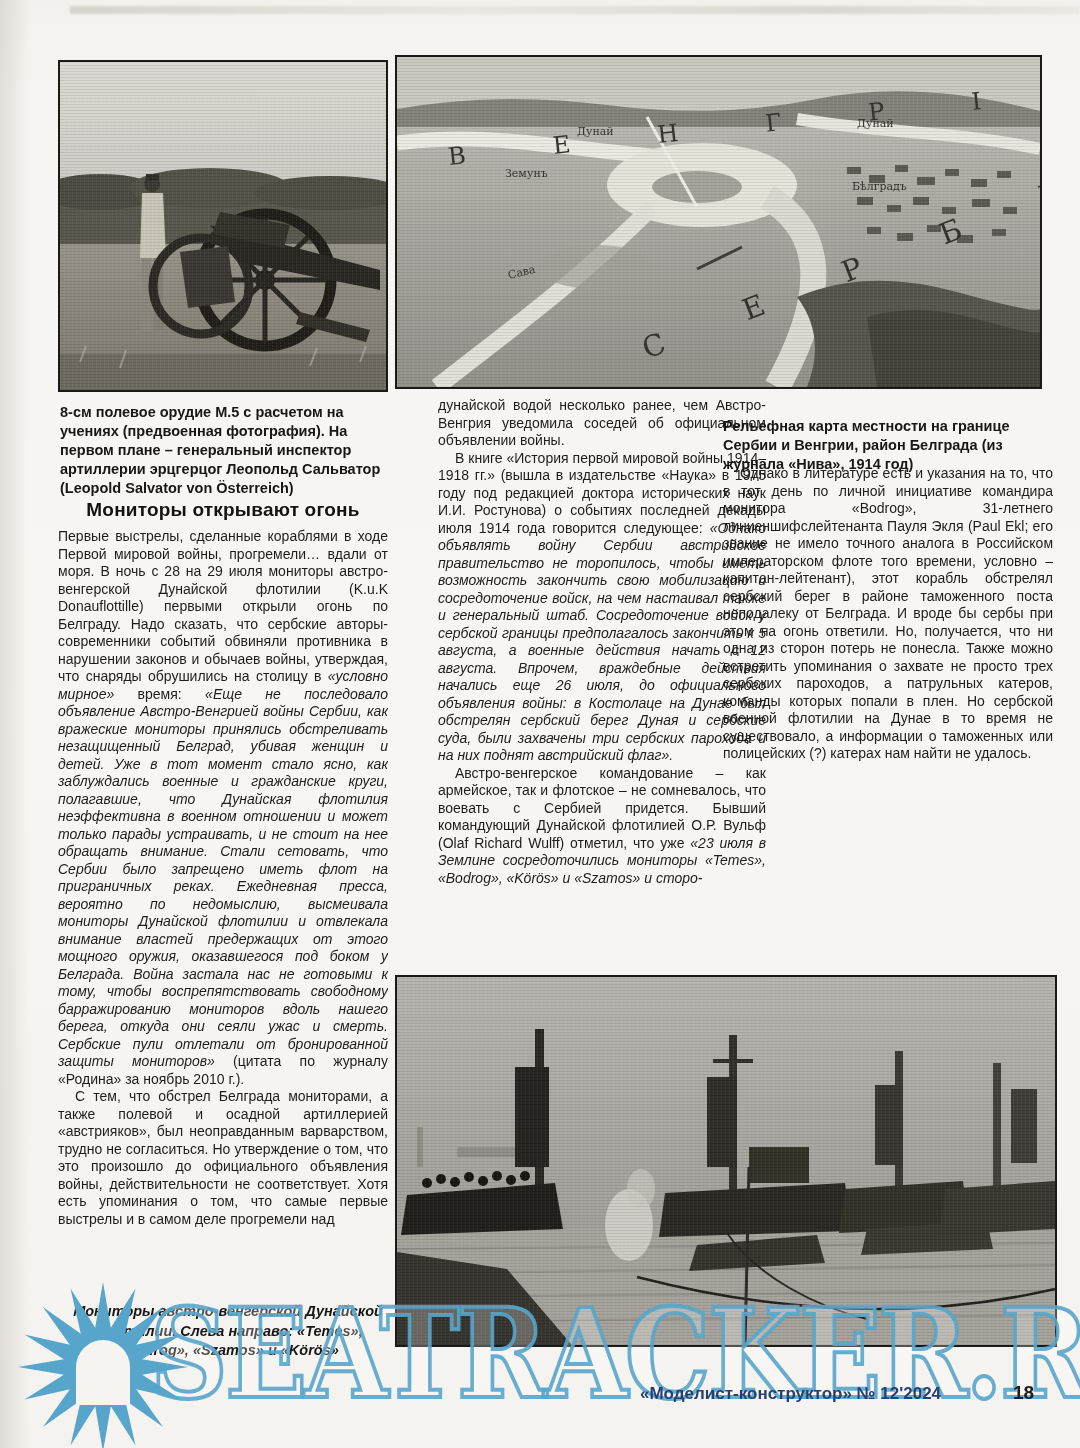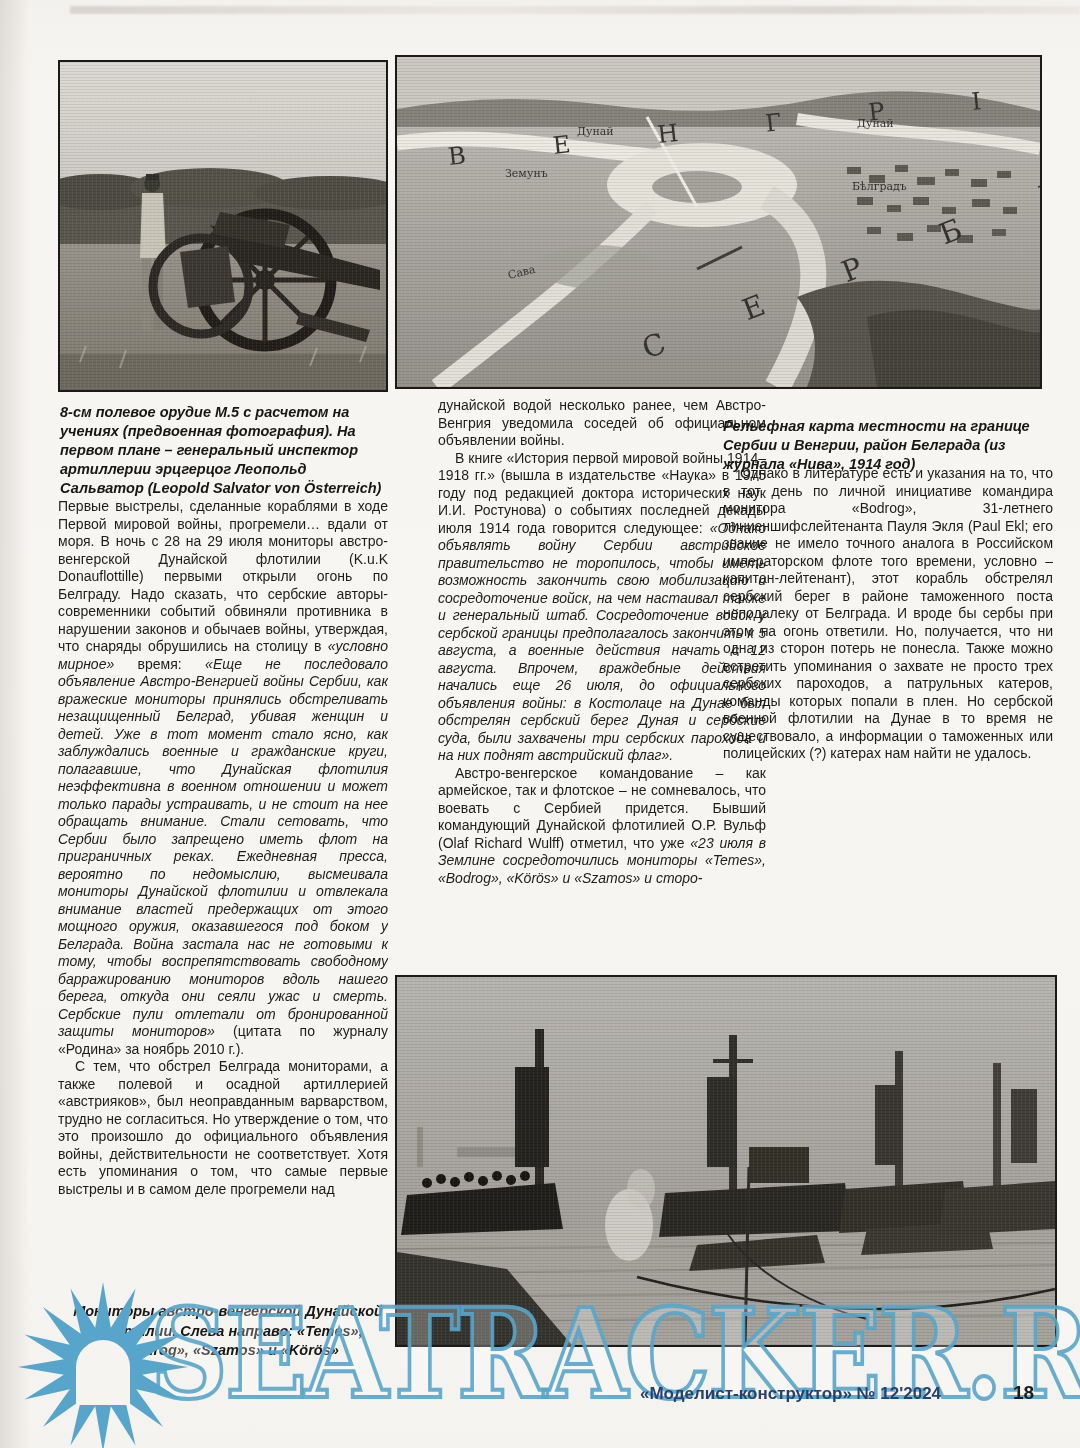--- a/index.html
+++ b/index.html
@@ -12,21 +12,21 @@
   .scan-smudge{position:absolute;left:70px;top:6px;width:1010px;height:8px;
     background:linear-gradient(90deg,rgba(120,110,98,.45),rgba(150,140,128,.2) 40%,rgba(120,112,100,.4) 75%,rgba(130,120,108,.15));
     filter:blur(1px);opacity:.5;}
   .edge-shade{position:absolute;left:0;top:0;width:30px;height:1448px;
     background:linear-gradient(90deg,rgba(160,150,140,.25),rgba(160,150,140,0));}
   .photo{position:absolute;border:2px solid #1b1a18;background:#a9a7a0;overflow:hidden;}
   .photo svg{display:block;}
   .grain{position:absolute;inset:0;opacity:.07;pointer-events:none;
     background:repeating-linear-gradient(0deg,#000 0 1px,transparent 1px 3px),
                repeating-linear-gradient(90deg,#fff 0 1px,transparent 1px 4px);}
-  .caption{position:absolute;font-weight:bold;font-style:italic;font-size:14.5px;line-height:19px;color:#181716;}
+  .caption{position:absolute;font-weight:bold;font-size:14.5px;line-height:19px;color:#181716;}
   .col{position:absolute;width:330px;font-size:14px;line-height:17.5px;text-align:justify;overflow:hidden;}
   .col p{margin:0;text-indent:17px;}
   .col p.noindent{text-indent:0;}
   .headline{font-weight:bold;font-size:19px;line-height:24px;text-align:center;text-indent:0 !important;
     margin:0 0 6px 0 !important;letter-spacing:.2px;color:#141311;}
   .caption-bottom{position:absolute;left:72px;top:1302px;width:312px;text-align:center;
     font-weight:bold;font-style:italic;font-size:14.5px;line-height:19.5px;color:#181716;z-index:20;}
   .watermark-text{position:absolute;left:150px;top:1292px;z-index:30;pointer-events:none;
     font-family:"DejaVu Serif",serif;font-weight:bold;font-size:150px;line-height:1;
     letter-spacing:-4px;white-space:nowrap;color:rgba(255,255,255,.25);
@@ -154,20 +154,21 @@
       <text class="map-label" x="108" y="120" font-size="11">Земунъ</text>
       <text class="map-label" x="112" y="222" font-size="11" transform="rotate(-14 112 222)">Сава</text>
       <text class="map-label" x="455" y="133" font-size="11" fill="#23221e">Бѣлградъ</text>
     </svg>
     <div class="grain"></div>
   </div>
 
   <div class="caption" style="left:60px;top:403px;width:322px;">8-см полевое орудие М.5 с расчетом на учениях (предвоенная фотография). На первом плане – генеральный инспектор артиллерии эрцгерцог Леопольд Сальватор (Leopold Salvator von Österreich)</div>
 
   <div class="col" style="left:58px;top:498px;height:800px;">
+    <h2 class="headline">Мониторы открывают огонь</h2>
     <p class="noindent"><span style="text-indent:17px;display:inline-block;width:0;"></span><span>Первые выстрелы, сделанные кораблями в ходе Первой мировой войны, прогремели… вдали от моря. В ночь с 28 на 29 июля мониторы австро-венгерской Дунайской флотилии (K.u.K Donauflottille) первыми открыли огонь по Белграду. Надо сказать, что сербские авторы-современники событий обвиняли противника в нарушении законов и обычаев войны, утверждая, что снаряды обрушились на столицу в </span><i>«условно мирное»</i><span> время: </span><i>«Еще не последовало объявление Австро-Венгрией войны Сербии, как вражеские мониторы принялись обстреливать незащищенный Белград, убивая женщин и детей. Уже в тот момент стало ясно, как заблуждались военные и гражданские круги, полагавшие, что Дунайская флотилия неэффективна в военном отношении и может только парады устраивать, и не стоит на нее обращать внимание. Стали сетовать, что Сербии было запрещено иметь флот на приграничных реках. Ежедневная пресса, вероятно по недомыслию, высмеивала мониторы Дунайской флотилии и отвлекала внимание властей предержащих от этого мощного оружия, оказавшегося под боком у Белграда. Война застала нас не готовыми к тому, чтобы воспрепятствовать свободному барражированию мониторов вдоль нашего берега, откуда они сеяли ужас и смерть. Сербские пули отлетали от бронированной защиты мониторов»</i><span> (цитата по журналу «Родина» за ноябрь 2010 г.).</span></p>
     <p>С тем, что обстрел Белграда мониторами, а также полевой и осадной артиллерией «австрияков», был неоправданным варварством, трудно не согласиться. Но утверждение о том, что это произошло до официального объявления войны, действительности не соответствует. Хотя есть упоминания о том, что самые первые выстрелы и в самом деле прогремели над</p>
   </div>
 
   <div class="col" style="left:390px;top:397px;width:328px;height:576px;margin-left:48px;">
     <p class="noindent">дунайской водой несколько ранее, чем Австро-Венгрия уведомила соседей об официальном объявлении войны.</p>
     <p><span>В книге «История первой мировой войны 1914–1918 гг.» (вышла в издательстве «Наука» в 1975 году под редакцией доктора исторических наук И.И. Ростунова) о событиях последней декады июля 1914 года говорится следующее: </span><i>«Однако объявлять войну Сербии австрийское правительство не торопилось, чтобы иметь возможность закончить свою мобилизацию и сосредоточение войск, на чем настаивал также и генеральный штаб. Сосредоточение войск у сербской границы предполагалось закончить к 5 августа, а военные действия начать с 12 августа. Впрочем, враждебные действия начались еще 26 июля, до официального объявления войны: в Костолаце на Дунае был обстрелян сербский берег Дуная и сербские суда, были захвачены три сербских парохода и на них поднят австрийский флаг».</i></p>
     <p><span>Австро-венгерское командование – как армейское, так и флотское – не сомневалось, что воевать с Сербией придется. Бывший командующий Дунайской флотилией О.Р. Вульф (Olaf Richard Wulff) отметил, что уже </span><i>«23 июля в Землине сосредоточились мониторы «Temes», «Bodrog», «Körös» и «Szamos» и сторо-</i></p>
   </div>
 

